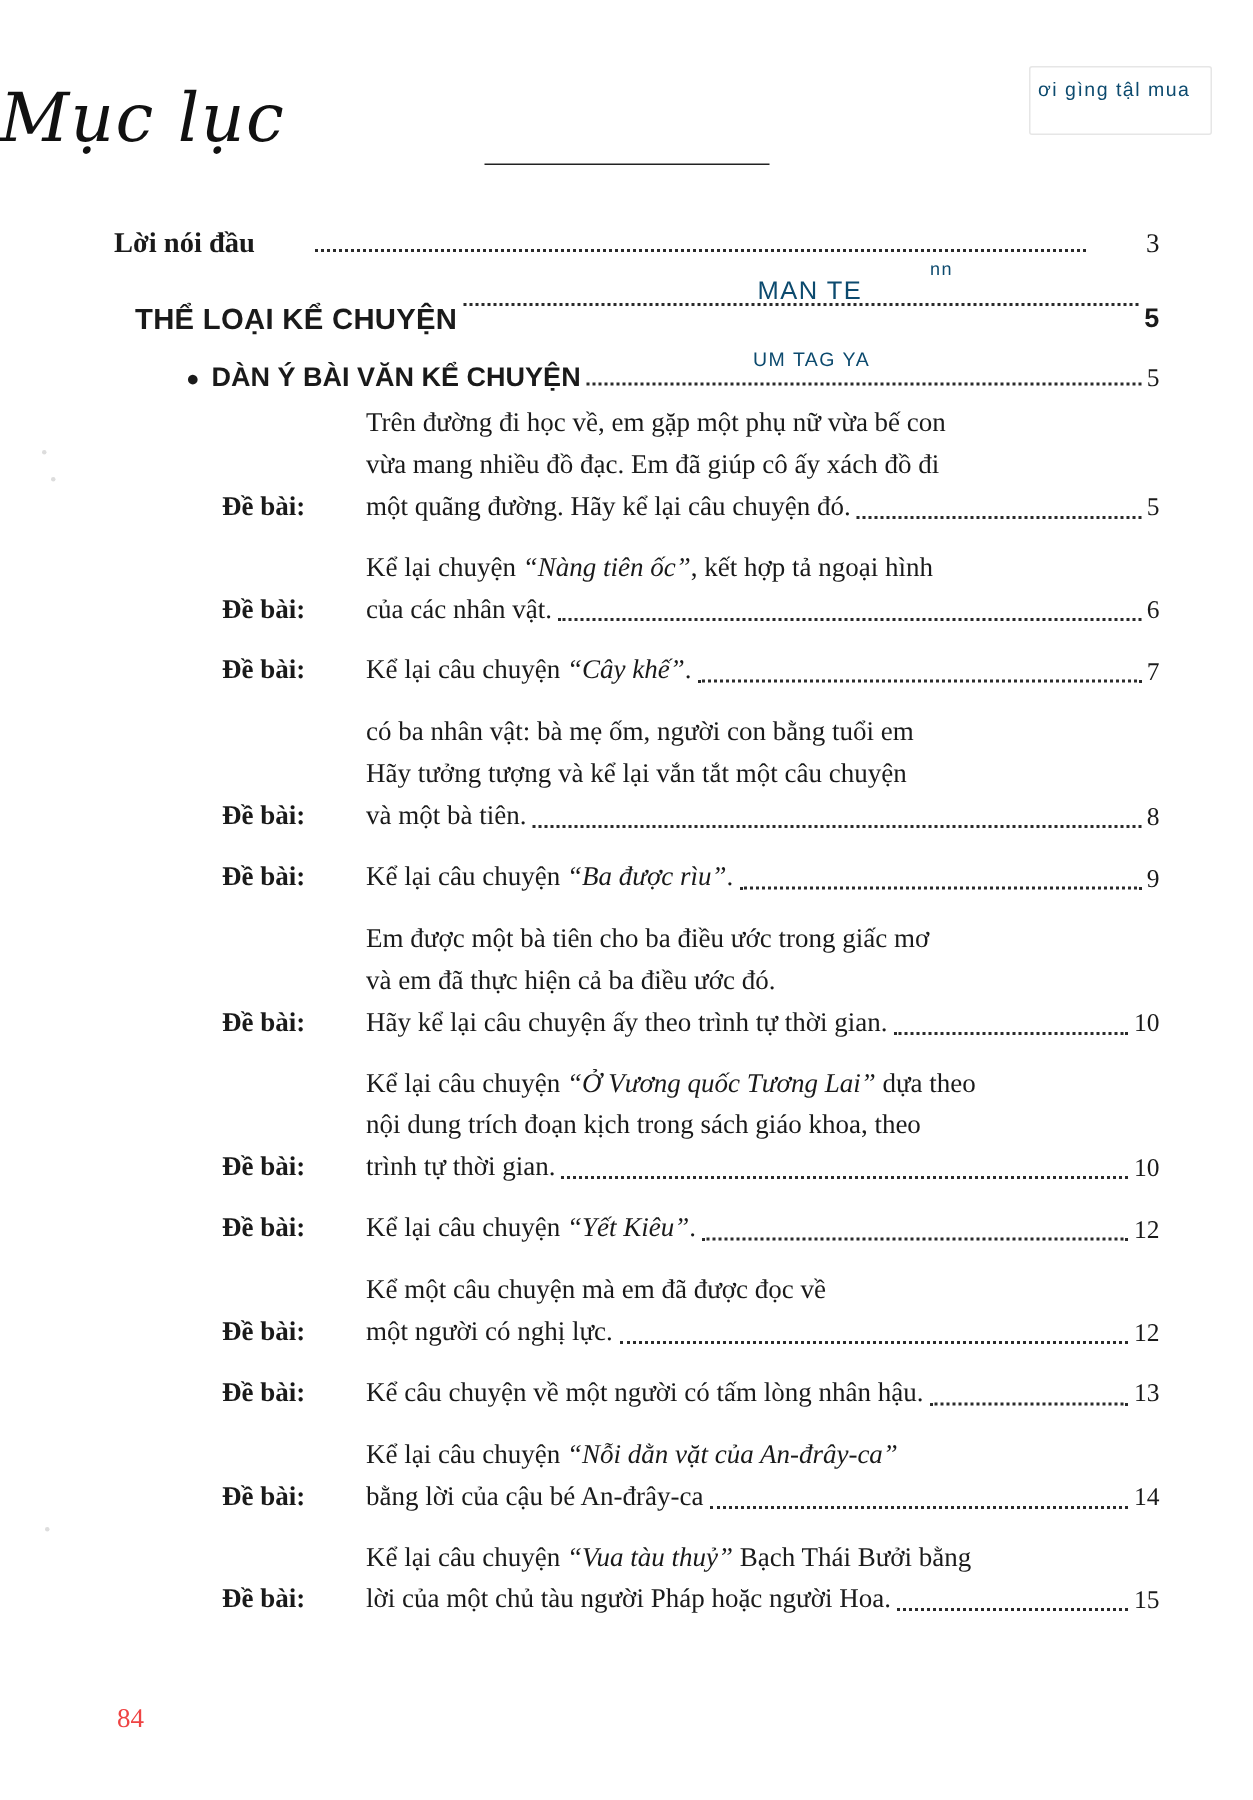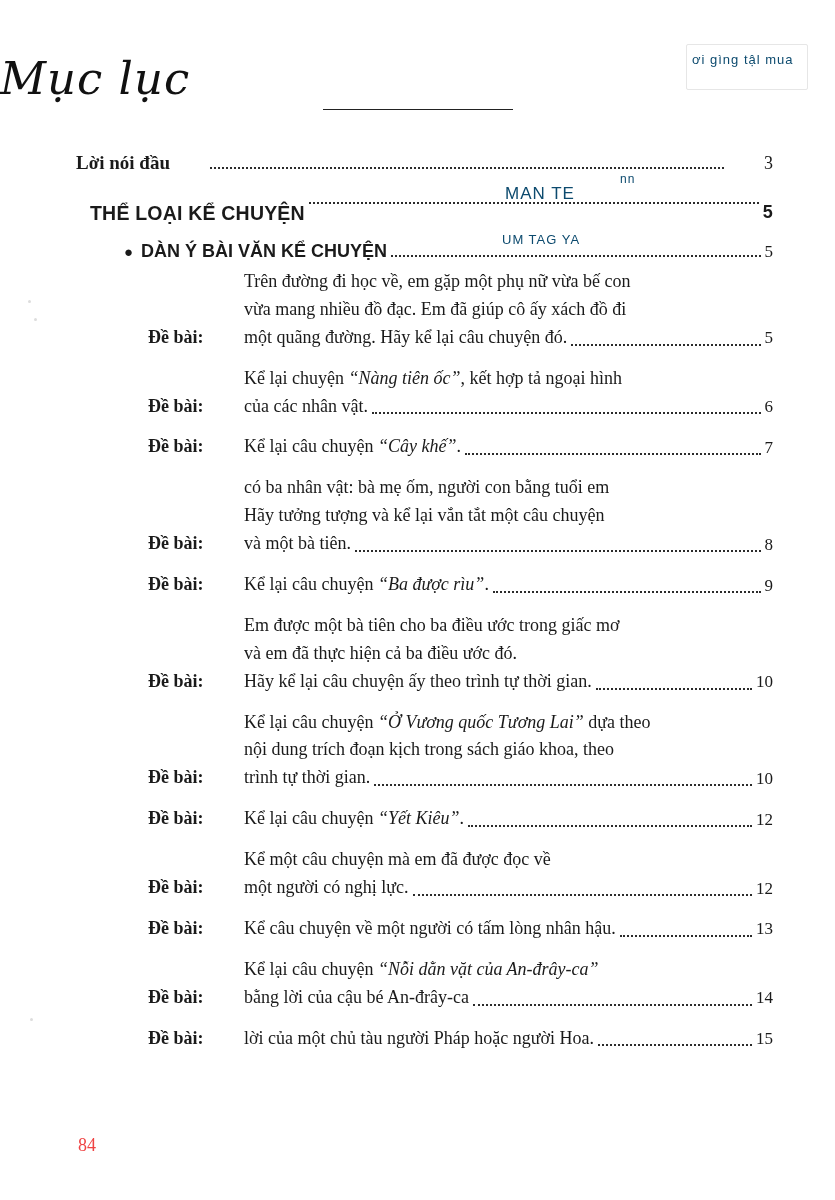--- a/index.html
+++ b/index.html
@@ -342,20 +342,21 @@
             <div class="entry-line">
               <span class="entry-text"><span>bằng lời của cậu bé An-đrây-ca</span></span>
               <span class="leader"></span>
               <span class="pagenum">14</span>
             </div>
           </div>
         </div>
         <div class="entry">
           <div class="entry-label">Đề bài:</div>
           <div class="entry-body">
+            <div class="txt-line"><span class="entry-text"><span>Kể lại câu chuyện </span><em>“Vua tàu thuỷ”</em><span> Bạch Thái Bưởi bằng</span></span></div>
             <div class="entry-line">
               <span class="entry-text"><span>lời của một chủ tàu người Pháp hoặc người Hoa.</span></span>
               <span class="leader"></span>
               <span class="pagenum">15</span>
             </div>
           </div>
         </div>
       </div>
 
   </div>

